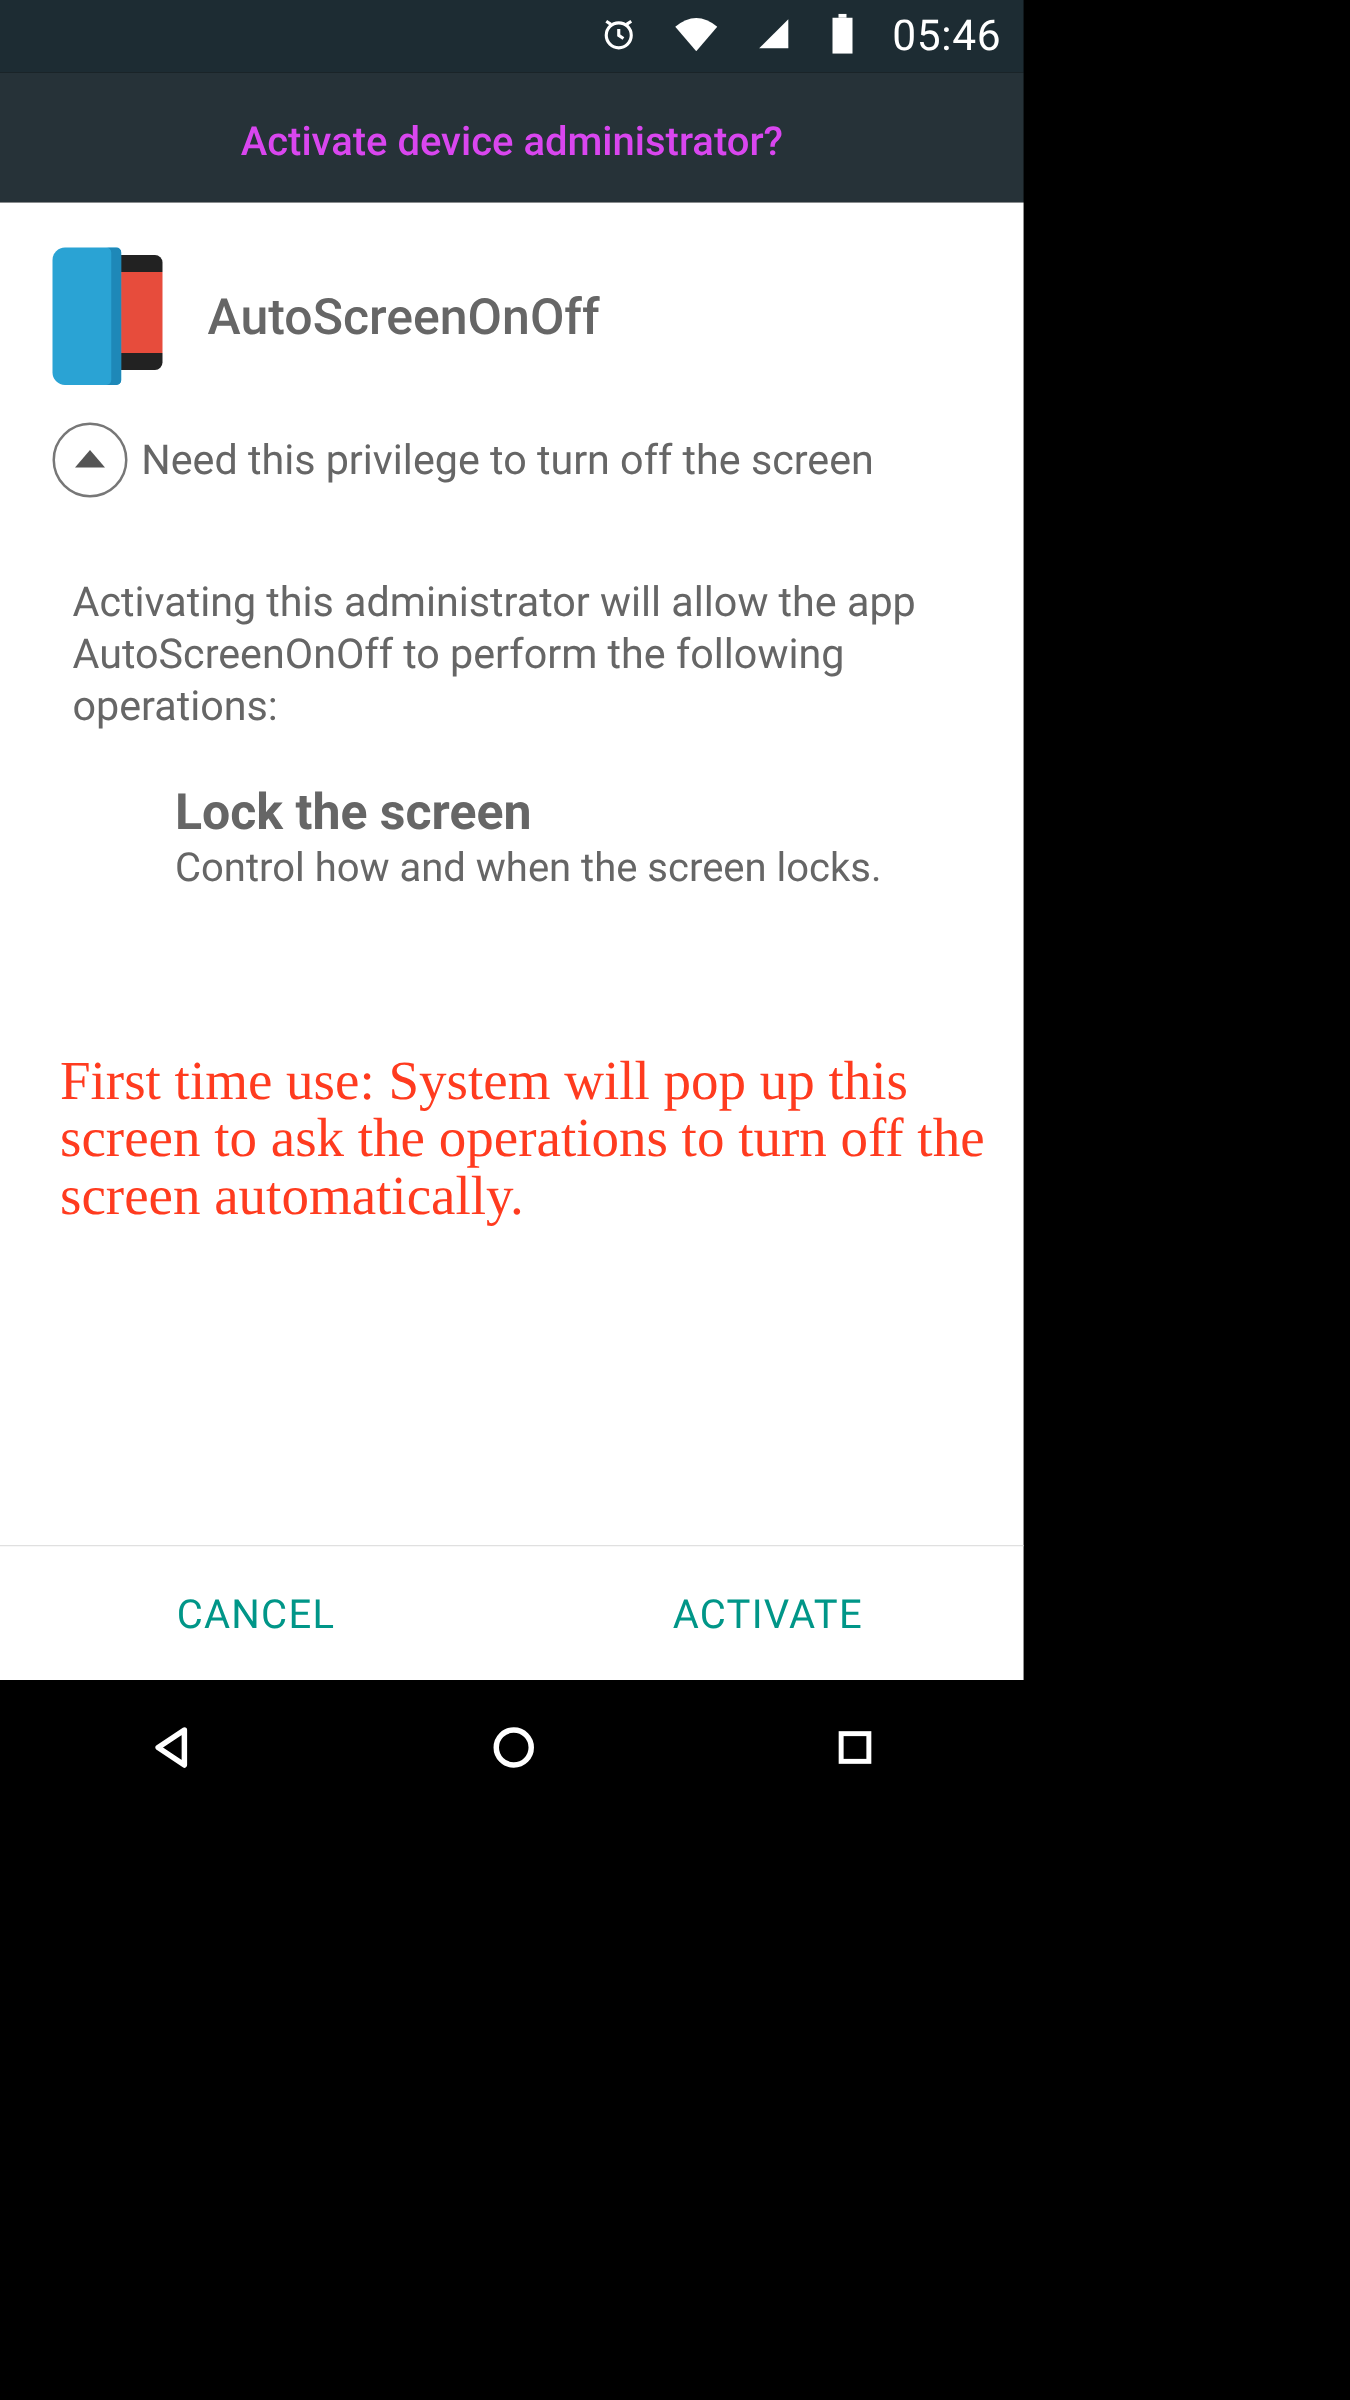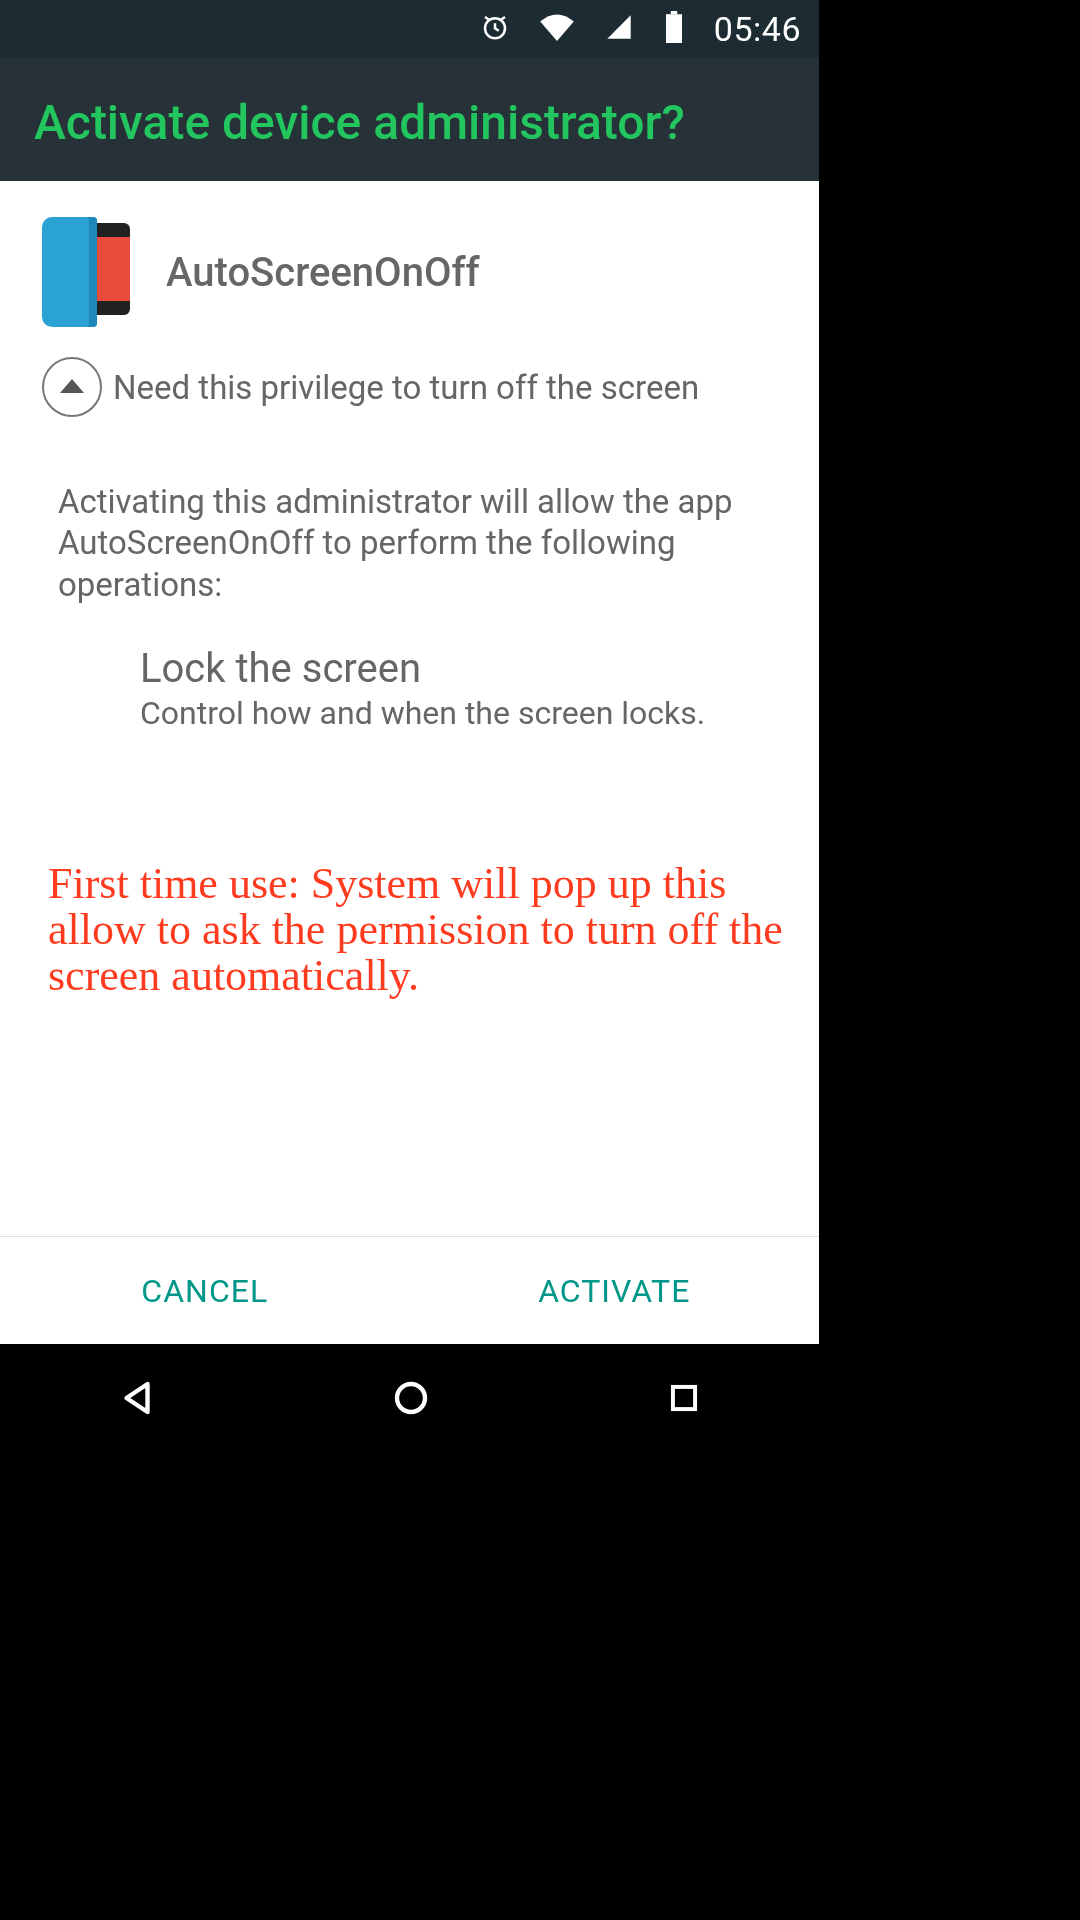--- a/index.html
+++ b/index.html
@@ -18,23 +18,24 @@
       color: #fff;
     }
     .status-bar .time { font-size: 34px; font-weight: 400; letter-spacing: 0.5px; }
 
     
     .header {
       background: #263238;
       padding: 36px 34px 30px;
     }
     .header-title {
-      color: #22c55e;
-      font-size: 48px;
+      color: #d946ef;
+      font-size: 32px;
       font-weight: 500;
+      text-align: center;
     }
 
     
     .content {
       background: #fff;
       flex: 1 1 auto;
       display: flex;
       flex-direction: column;
       padding: 0;
       position: relative;
@@ -86,21 +87,21 @@
       border-right: 12px solid transparent;
       border-bottom: 14px solid #555;
       margin-top: -3px;
     }
     .need-text { font-size: 33px; color: #666; }
 
     .desc-block { padding: 40px 58px 0; }
     .desc-text { font-size: 33px; color: #666; line-height: 1.25; }
 
     .perm-block { padding: 40px 58px 0 140px; }
-    .perm-title { font-size: 40px; font-weight: 400; color: #666; }
+    .perm-title { font-size: 40px; font-weight: 700; color: #666; }
     .perm-desc { font-size: 32px; color: #666; margin-top: 2px; }
 
     .annotation {
       position: absolute;
       left: 48px; right: 20px;
       top: 680px;
       color: #ff3b1f;
       font-family: "Comic Sans MS", "Segoe Script", cursive;
       font-size: 44px;
       line-height: 1.05;
@@ -190,21 +191,21 @@
 
   <div class="desc-block">
     <div class="desc-text">Activating this administrator will allow the app AutoScreenOnOff to perform the following operations:</div>
   </div>
 
   <div class="perm-block">
     <div class="perm-title">Lock the screen</div>
     <div class="perm-desc">Control how and when the screen locks.</div>
   </div>
 
-  <div class="annotation">First time use: System will pop up this allow to ask the permission to turn off the screen automatically.</div>
+  <div class="annotation">First time use: System will pop up this screen to ask the operations to turn off the screen automatically.</div>
 
 </div>
 
 <div class="button-bar">
   <div class="btn">CANCEL</div>
   <div class="btn">ACTIVATE</div>
 </div>
 
 <div class="nav-bar">
   <span class="nav-btn">

